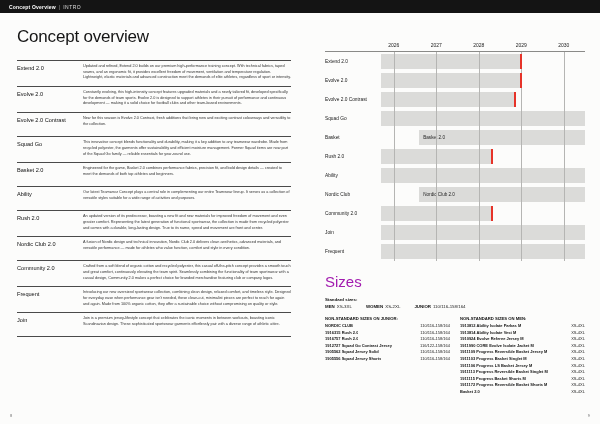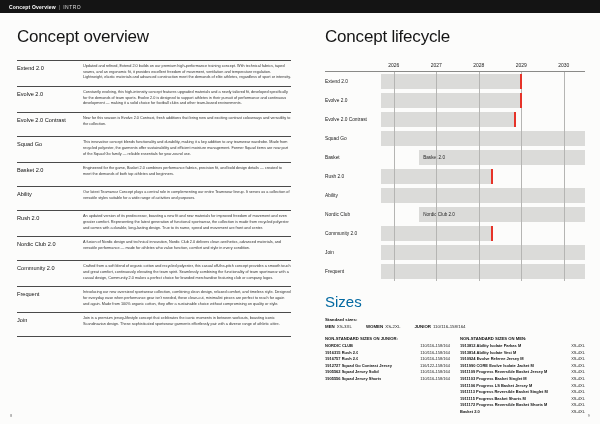--- a/index.html
+++ b/index.html
@@ -29,21 +29,21 @@
   .chart-grid { position:absolute; left:56px; right:0; top:0; bottom:0; z-index:3; pointer-events:none; }
   .gridline { position:absolute; top:0; bottom:0; width:0.5px; background:var(--grid,#b5b5b3); }
   .chart-row { display:flex; align-items:center; height:19px; }
   .chart-row-label { flex:0 0 56px; font-size:4.8px; color:#1a1a1a; }
   .chart-row-track { position:relative; flex:1; height:15px; }
   .chart-bar { position:absolute; top:0; bottom:0; background:var(--bar,#dbdbd9); display:flex; align-items:center; z-index:1; }
   .chart-bar .bar-label { font-size:4.6px; color:#1e1e1e; padding-left:4px; white-space:nowrap; }
   .marker { position:absolute; top:0; bottom:0; width:2px; background:var(--marker,#e63329); z-index:4; }
 
   .sizes { margin-top:12px; }
-  .sizes-title { font-size:15px; font-weight:400; color:#0369a1; }
+  .sizes-title { font-size:15px; font-weight:400; color:#a21caf; }
   .std-label { margin-top:7px; font-size:4.4px; font-weight:700; color:#111; }
   .std-row { display:flex; gap:14px; margin-top:2px; font-size:4.4px; color:#222; }
   .std-item b { font-weight:700; margin-right:2px; color:#111; }
   .size-cols { display:flex; gap:10px; margin-top:7px; }
   .size-col { flex:1; min-width:0; }
   .size-col-header { font-size:4.2px; font-weight:700; color:#111; margin-bottom:2px; }
   .size-item { display:flex; justify-content:space-between; font-size:4px; line-height:1.65; color:#111; }
   .size-item .nm { font-weight:700; white-space:nowrap; overflow:hidden; }
   .size-item .sz { font-weight:400; color:#222; padding-left:4px; white-space:nowrap; }
 
@@ -116,21 +116,20 @@
   </div>
 
   <div class="crow-item">
     <div class="concept-name">Join</div>
     <div class="concept-desc">Join is a premium jersey-lifestyle concept that celebrates the iconic moments in between workouts, boasting iconic Scandinavian design. These sophisticated sportswear garments effortlessly pair with a diverse range of athletic attire.</div>
   </div>
 </div>
   </section>
 
   <section class="right-page">
-    <h1 class="page-title">Concept lifecycle</h1>
 
     <div class="chart">
       <div class="chart-header">
         <div class="hdr-plot">
             <div class="year-label" style="left: 6.25%;">2026</div>
             <div class="year-label" style="left: 27.0833%;">2027</div>
             <div class="year-label" style="left: 47.9167%;">2028</div>
             <div class="year-label" style="left: 68.75%;">2029</div>
             <div class="year-label" style="left: 89.5833%;">2030</div>
           </div>

